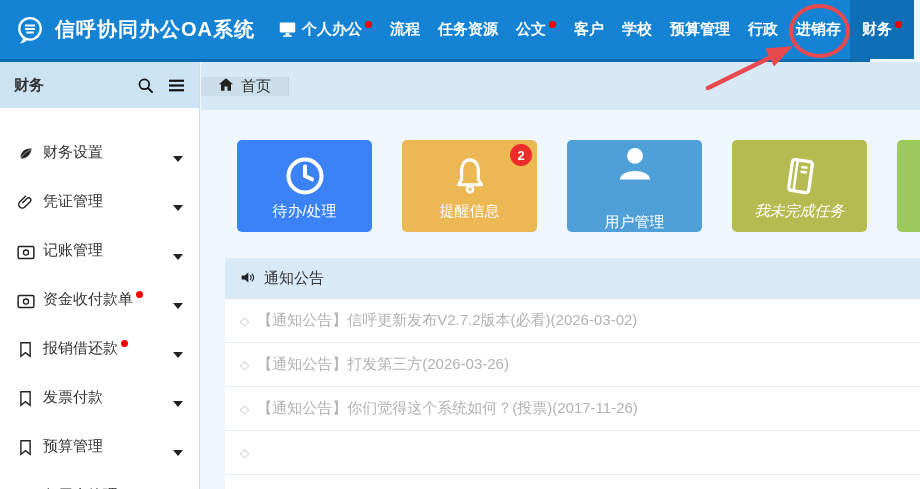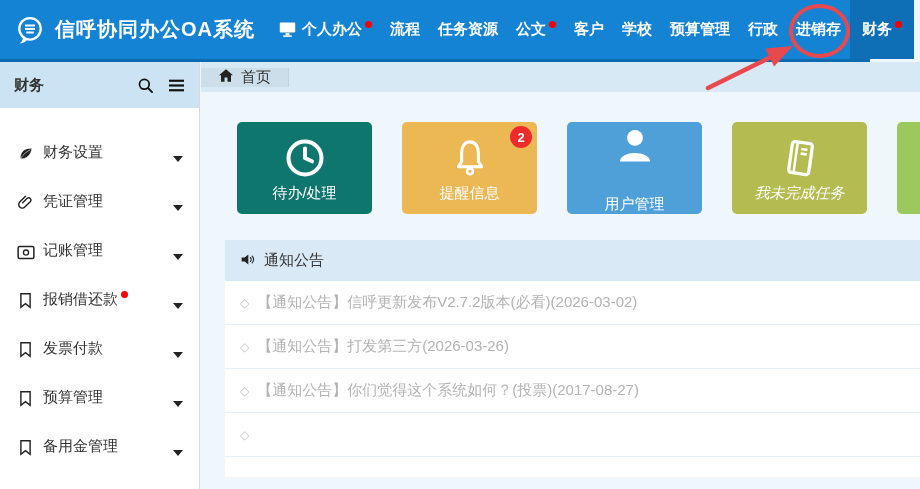--- a/index.html
+++ b/index.html
@@ -47,36 +47,36 @@
   .side-list { padding-top:5px; }
   .side-item {
     height:49px; display:flex; align-items:flex-end; padding:0 16px; cursor:pointer;
   }
   .side-item .si { width:19px; display:flex; justify-content:center; margin-right:8px; }
   .side-item .lbl { flex:1; display:flex; align-items:center; }
   .caret { width:0; height:0; border-left:5px solid transparent; border-right:5px solid transparent; border-top:6px solid #222; }
 
   
   .main { position:absolute; left:201px; top:62px; width:719px; height:427px; background:#eff6fc; overflow:hidden; }
-  .tabbar { height:30px; background:#d8e9f6; display:flex;align-items:center; }
+  .tabbar { height:48px; background:#d8e9f6; display:flex;align-items:center; }
   .tab {
     width:88px; background:#cbdeea; display:flex; align-items:center; justify-content:center;
     gap:7px; font-size:15px; cursor:pointer; border-right:1px solid #bdd4e4;
   }
   .content { padding:30px 0 0 36px; }
 
   .tiles { display:flex; gap:30px; }
   .tile {
     width:135px; height:92px; border-radius:5px; position:relative; flex:none;
     display:flex; flex-direction:column; align-items:center; justify-content:center;
     color:#fff; cursor:pointer;
   }
   .tile .ticon { height:48px; display:flex; align-items:center; justify-content:center; }
   .tile .tlabel { font-size:15px; margin-top:2px; }
-  .tile-cyan { background:#0f766e; }
+  .tile-cyan { background:#3b82f6; }
   .tile-amber { background:#ebb854; }
   .tile-blue { background:#4f9fd9;gap:24px; }
   .tile-olive { background:#b4bb50;font-style:italic; }
   .tile-green { background:#9bc95e; }
   .badge {
     position:absolute; top:4px; right:5px; width:22px; height:22px; border-radius:50%;
     background:#ee2b2b; color:#fff; font-size:13px; font-weight:bold;
     display:flex; align-items:center; justify-content:center;
   }
 
@@ -209,20 +209,33 @@
             <circle cx="12" cy="10" r="3.4" fill="none" stroke="#222" stroke-width="1.8"></circle>
           </svg>
       </span>
       <span class="lbl">
           <span>记账管理</span>
         </span>
       <span class="caret"></span>
     </div>
     <div class="side-item">
       <span class="si">
+        <svg width="18" height="15" viewBox="0 0 24 20">
+            <rect x="1.5" y="2" width="21" height="16" rx="2" fill="none" stroke="#222" stroke-width="2"></rect>
+            <circle cx="12" cy="10" r="3.4" fill="none" stroke="#222" stroke-width="1.8"></circle>
+          </svg>
+      </span>
+      <span class="lbl">
+          <span>资金收付款单</span>
+          <span class="dot"></span>
+        </span>
+      <span class="caret"></span>
+    </div>
+    <div class="side-item">
+      <span class="si">
         <svg width="15" height="17" viewBox="0 0 20 24">
             <path d="M3.5 2.5 h13 v19 l-6.5 -5 l-6.5 5 Z" fill="none" stroke="#222" stroke-width="2"></path>
           </svg>
       </span>
       <span class="lbl">
           <span>报销借还款</span>
           <span class="dot"></span>
         </span>
       <span class="caret"></span>
     </div>
@@ -335,21 +348,21 @@
       <div class="notice-row">
         <span class="dia">◇</span>
         <span>【通知公告】信呼更新发布V2.7.2版本(必看)(2026-03-02)</span>
       </div>
       <div class="notice-row">
         <span class="dia">◇</span>
         <span>【通知公告】打发第三方(2026-03-26)</span>
       </div>
       <div class="notice-row">
         <span class="dia">◇</span>
-        <span>【通知公告】你们觉得这个系统如何？(投票)(2017-08-27)</span>
+        <span>【通知公告】你们觉得这个系统如何？(投票)(2017-11-26)</span>
       </div>
       <div class="notice-row">
         <span class="dia">◇</span>
       </div>
       <div class="notice-fill"></div>
     </div>
   </div>
 </div>
 
 </body></html>

